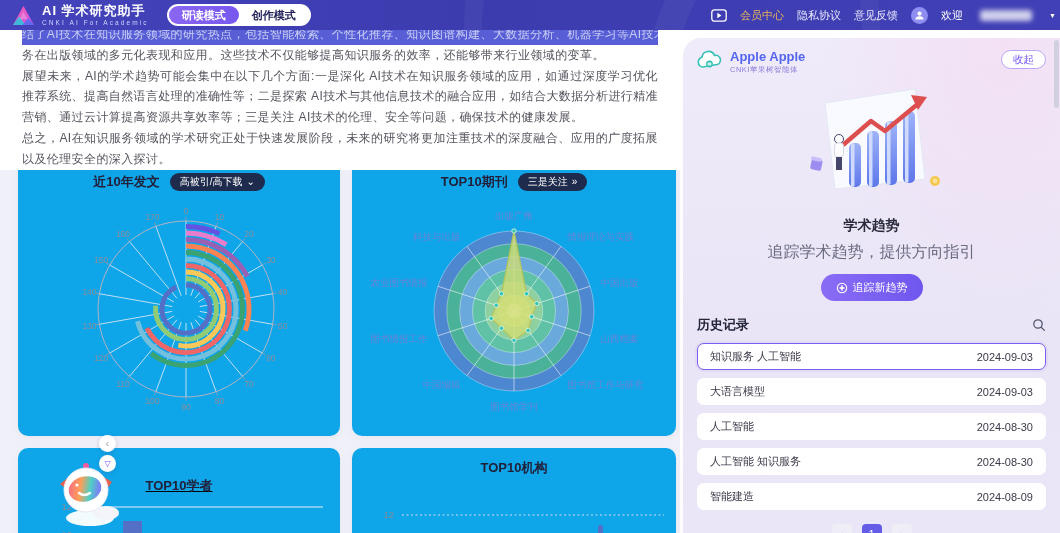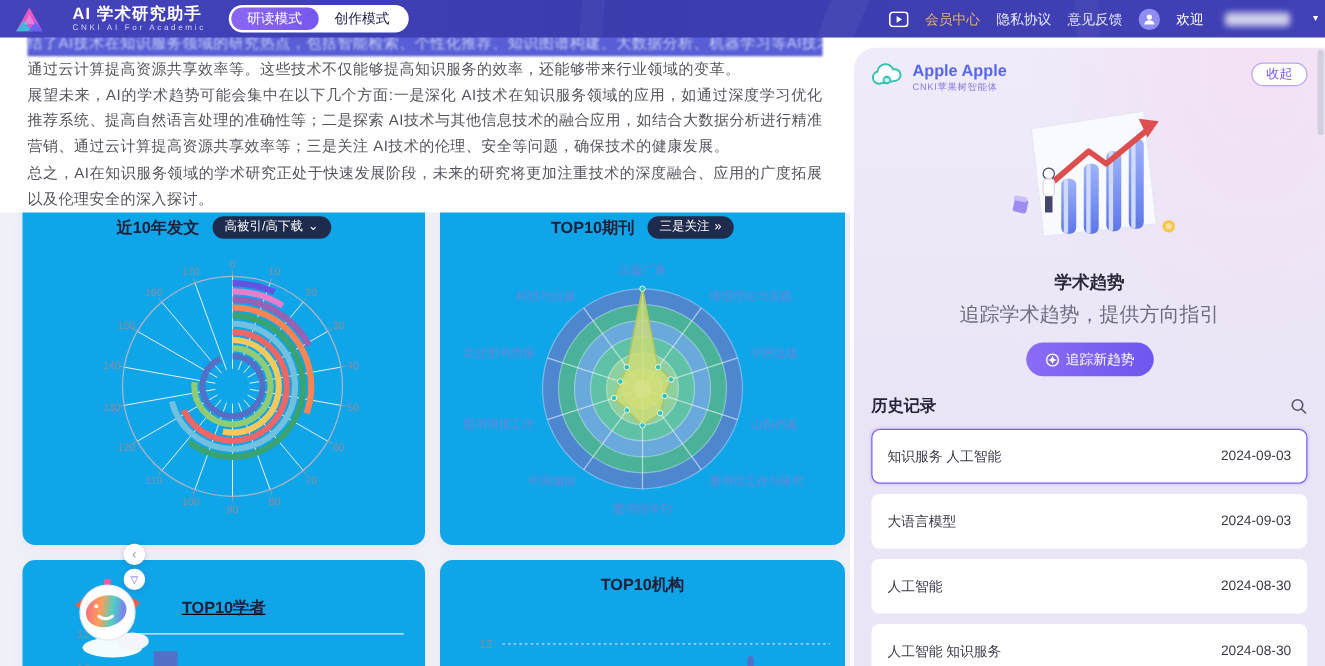--- a/index.html
+++ b/index.html
@@ -8,26 +8,26 @@
           font-family:"Liberation Sans","DejaVu Sans",sans-serif;-webkit-font-smoothing:antialiased;}
 
   
   .navbar{position:absolute;left:0;top:0;width:1060px;height:30px;z-index:40;
           background:linear-gradient(90deg,#4443bb 0%,#3c3caf 45%,#4140b6 100%);
           display:flex;align-items:center;overflow:hidden;}
   .navbar::before{content:"";position:absolute;right:-60px;top:-140px;width:420px;height:420px;border-radius:50%;
           border:28px solid rgba(255,255,255,0.045);}
   .navbar::after{content:"";position:absolute;right:180px;top:-180px;width:380px;height:380px;border-radius:50%;
           border:18px solid rgba(255,255,255,0.04);}
-  .logo-wrap{display:flex;align-items:center;margin-left:12px;gap:23px;position:relative;z-index:2;}
+  .logo-wrap{display:flex;align-items:center;margin-left:12px;gap:7px;position:relative;z-index:2;}
   .logo-text .t1{color:#fff;font-size:13px;font-weight:bold;letter-spacing:1px;line-height:13px;}
   .logo-text .t2{color:#cfd4ff;font-size:6.5px;letter-spacing:2.1px;line-height:8px;margin-top:2px;}
   .mode-tabs{display:flex;align-items:center;background:#fff;border-radius:13px;padding:2px;margin-left:18px;
              height:22px;position:relative;z-index:2;}
-  .mode-tab{font-size:11px;padding:2px 13px;border-radius:10px;color:#23235a;font-weight:normal;cursor:pointer;line-height:14px;text-align:right;}
+  .mode-tab{font-size:11px;padding:2px 13px;border-radius:10px;color:#23235a;font-weight:bold;cursor:pointer;line-height:14px;text-align:right;}
   .mode-tab.active{background:linear-gradient(90deg,#8a66f2,#7757ee);color:#fff;}
   .nav-right{margin-left:auto;display:flex;align-items:center;gap:13px;padding-right:4px;position:relative;z-index:2;}
   .nav-link{font-size:11px;color:#e8e9ff;cursor:pointer;}
   .nav-link.gold{color:#e9b45c;}
   .avatar{width:17px;height:17px;border-radius:50%;background:#8d8df2;display:flex;align-items:center;justify-content:center;}
   .welcome{font-size:11px;color:#fff;display:flex;align-items:center;gap:17px;}
   .blur-name{width:52px;height:11px;border-radius:3px;background:rgba(255,255,255,0.75);filter:blur(2.5px);}
   .caret-down{color:#fff;font-size:7px;}
 
   
@@ -62,21 +62,21 @@
                 border-radius:11px;padding:2px 11px;cursor:pointer;line-height:13px;}
   .illus{width:170px;height:138px;margin:2px auto 0;display:block;}
   .trend-title{text-align:center;font-size:14px;font-weight:bold;color:#2a2a3c;margin-top:2px;}
   .trend-desc{text-align:center;font-size:16px;color:#6c6c82;margin-top:7px;}
   .trend-btn{margin:11px auto 0;width:fit-content;display:flex;align-items:center;gap:5px;cursor:pointer;
              background:linear-gradient(90deg,#8a6cf6,#6f56ee);color:#fff;font-size:11px;border-radius:14px;padding:6px 15px;}
   .hist-head{display:flex;align-items:center;margin-top:15px;}
   .hist-title{font-size:13px;font-weight:bold;color:#23233a;}
   .hist-search{margin-left:auto;cursor:pointer;display:flex;}
   .hist-list{margin-top:9px;}
-  .hist-row{background:#fff;border-radius:7px;height:44px;display:flex;align-items:center;padding:0 12px;
+  .hist-row{background:#fff;border-radius:7px;height:27px;display:flex;align-items:center;padding:0 12px;
             margin-bottom:8px;cursor:pointer;border:1px solid transparent;}
   .hist-row.selected{border:1px solid #7b5cf0;box-shadow:0 0 0 2px rgba(123,92,240,0.08);}
   .hq{font-size:11px;color:#3a3a4a;}
   .hd{margin-left:auto;font-size:11px;color:#3a3a4a;}
   .pager{display:flex;justify-content:center;gap:10px;margin-top:14px;}
   .page-sq{width:20px;height:20px;border-radius:4px;background:#efedf5;color:#b5b2c6;display:flex;align-items:center;
            justify-content:center;font-size:11px;cursor:pointer;}
   .page-sq.active{background:#645be6;color:#fff;font-size:11px;}
   .scrollbar{position:absolute;right:1px;top:40px;width:5px;height:490px;}
   .scroll-thumb{width:5px;height:68px;border-radius:3px;background:#d2cfe0;}
@@ -84,21 +84,21 @@
   .mascot{position:absolute;left:28px;top:4px;z-index:6;}
   svg{display:block;}
 </style>
 </head>
 <body>
 
 <div class="screen">
 
   <div class="article">
     <span class="hl-line">结了AI技术在知识服务领域的研究热点，包括智能检索、个性化推荐、知识图谱构建、大数据分析、机器学习等AI技术应用及服</span>
-    <p>通过云计算提高资源共享效率等。这些技术不仅能够提高知识服务的效率，还能够带来行业领域的变革。</p>
+    <p>务在出版领域的多元化表现和应用。这些技术不仅能够提高知识服务的效率，还能够带来行业领域的变革。</p>
     <p>展望未来，AI的学术趋势可能会集中在以下几个方面:一是深化 AI技术在知识服务领域的应用，如通过深度学习优化推荐系统、提高自然语言处理的准确性等；二是探索 AI技术与其他信息技术的融合应用，如结合大数据分析进行精准营销、通过云计算提高资源共享效率等；三是关注 AI技术的伦理、安全等问题，确保技术的健康发展。</p>
     <p>总之，AI在知识服务领域的学术研究正处于快速发展阶段，未来的研究将更加注重技术的深度融合、应用的广度拓展以及伦理安全的深入探讨。</p>
   </div>
 
   <div class="main-bg"></div>
 
   <div class="card" style="left:18px;top:160px;width:322px;height:276px;">
     <div class="card-head">
       <span class="card-title">近10年发文</span>
       <span class="dark-pill">

